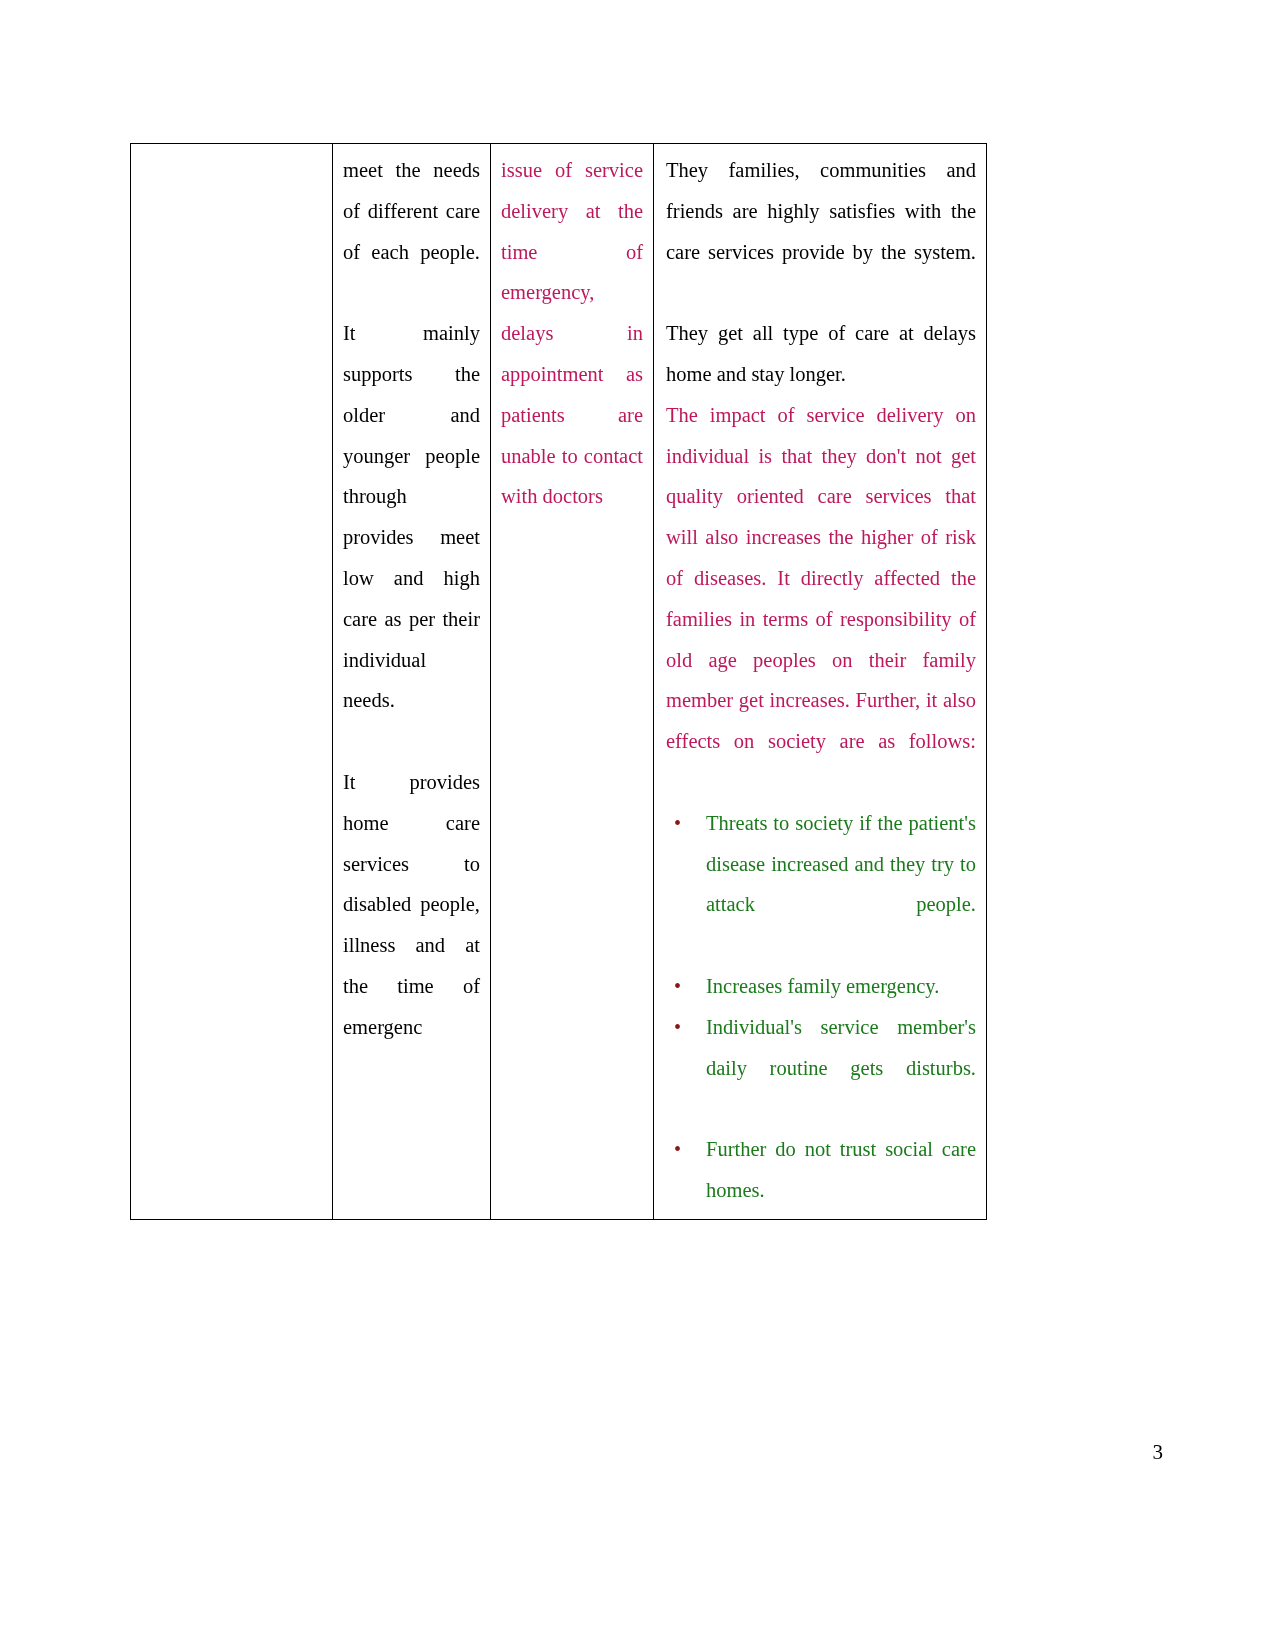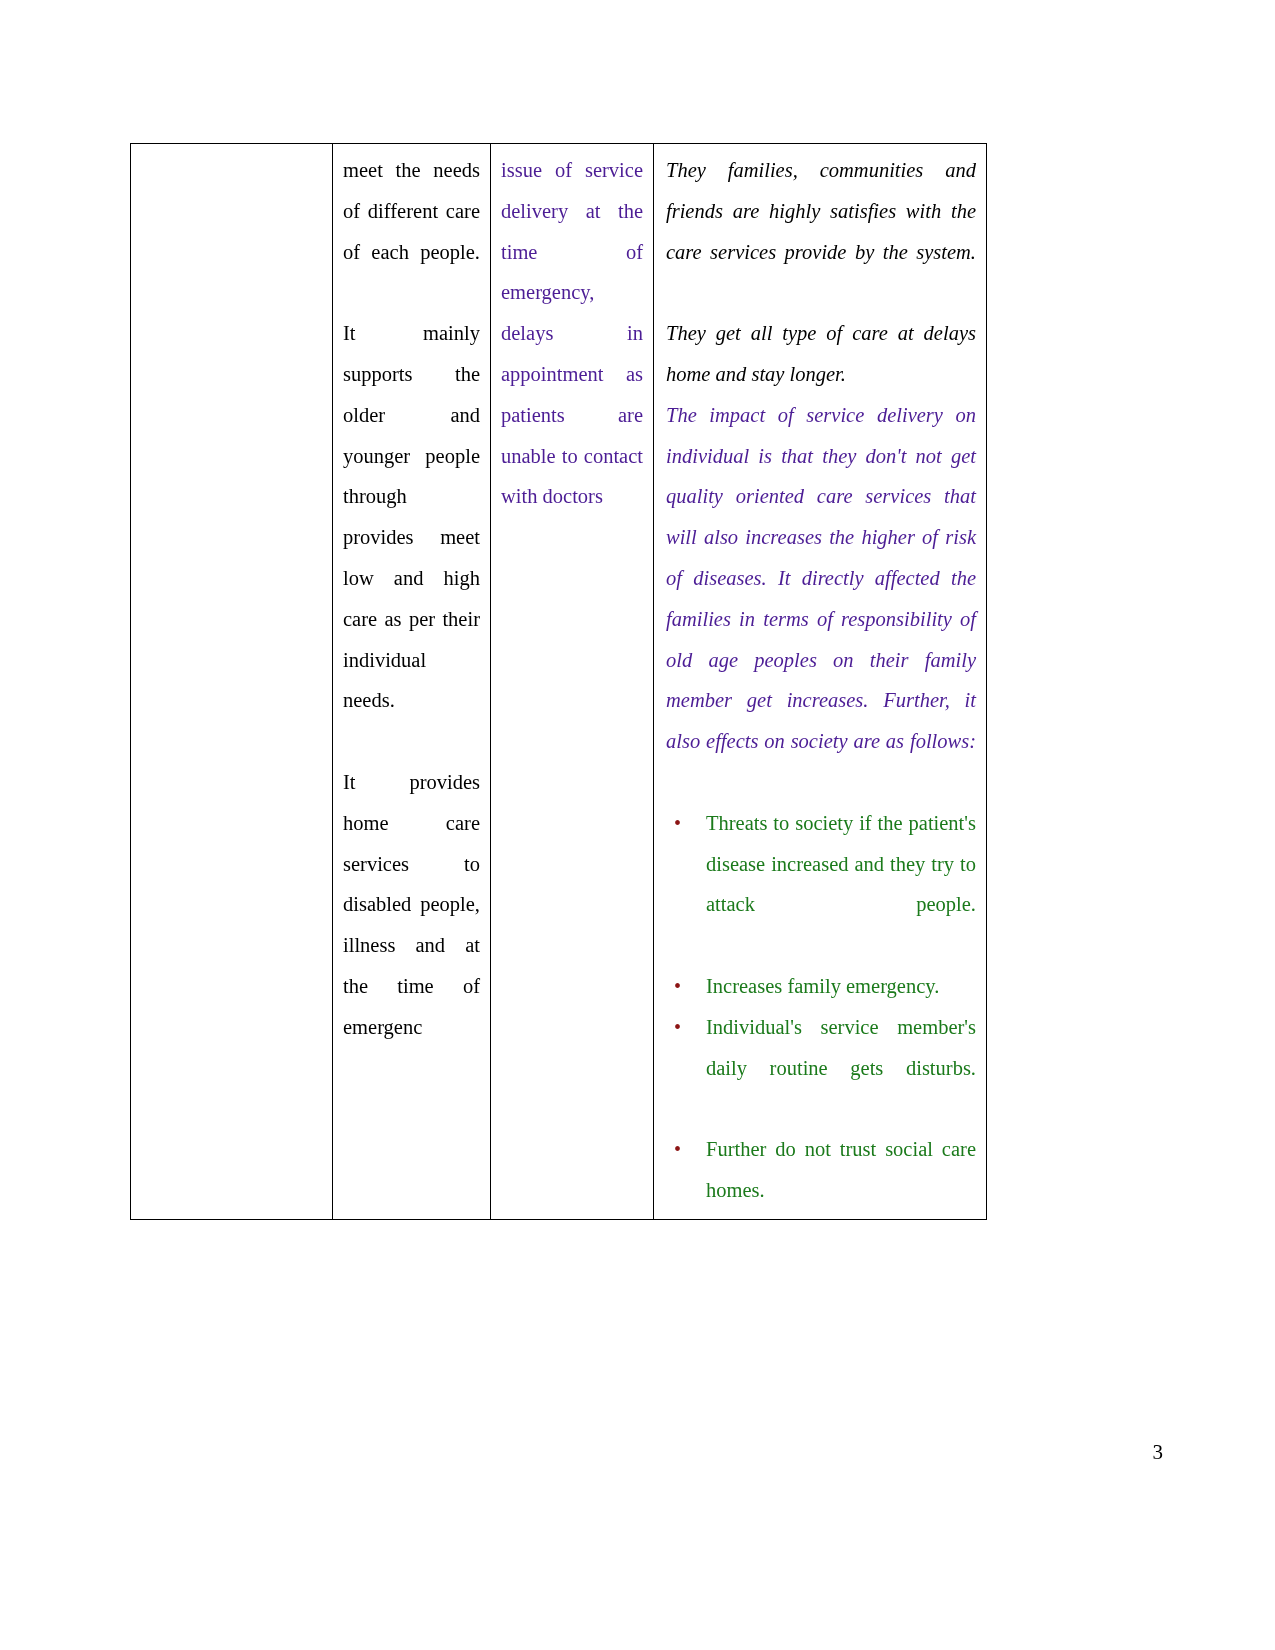--- a/index.html
+++ b/index.html
@@ -47,23 +47,23 @@
   }
 
   p.para {
     margin: 0;
     text-align: justify;
     text-justify: inter-word;
     font-size: 20.5px;
     line-height: 40.8px;
   }
   p.para.black { color: #000000; }
-  p.para.green { color: #4c1d95; }
+  p.para.green { color: #be185d; }
 
-  .col-main p.para { font-size: 20.5px; line-height: 40.8px; font-style: italic; }
+  .col-main p.para { font-size: 20.5px; line-height: 40.8px; }
 
   ul.bullets {
     margin: 0;
     padding: 0;
     list-style: none;
   }
   ul.bullets li {
     position: relative;
     padding-left: 40px;
     text-align: justify;

